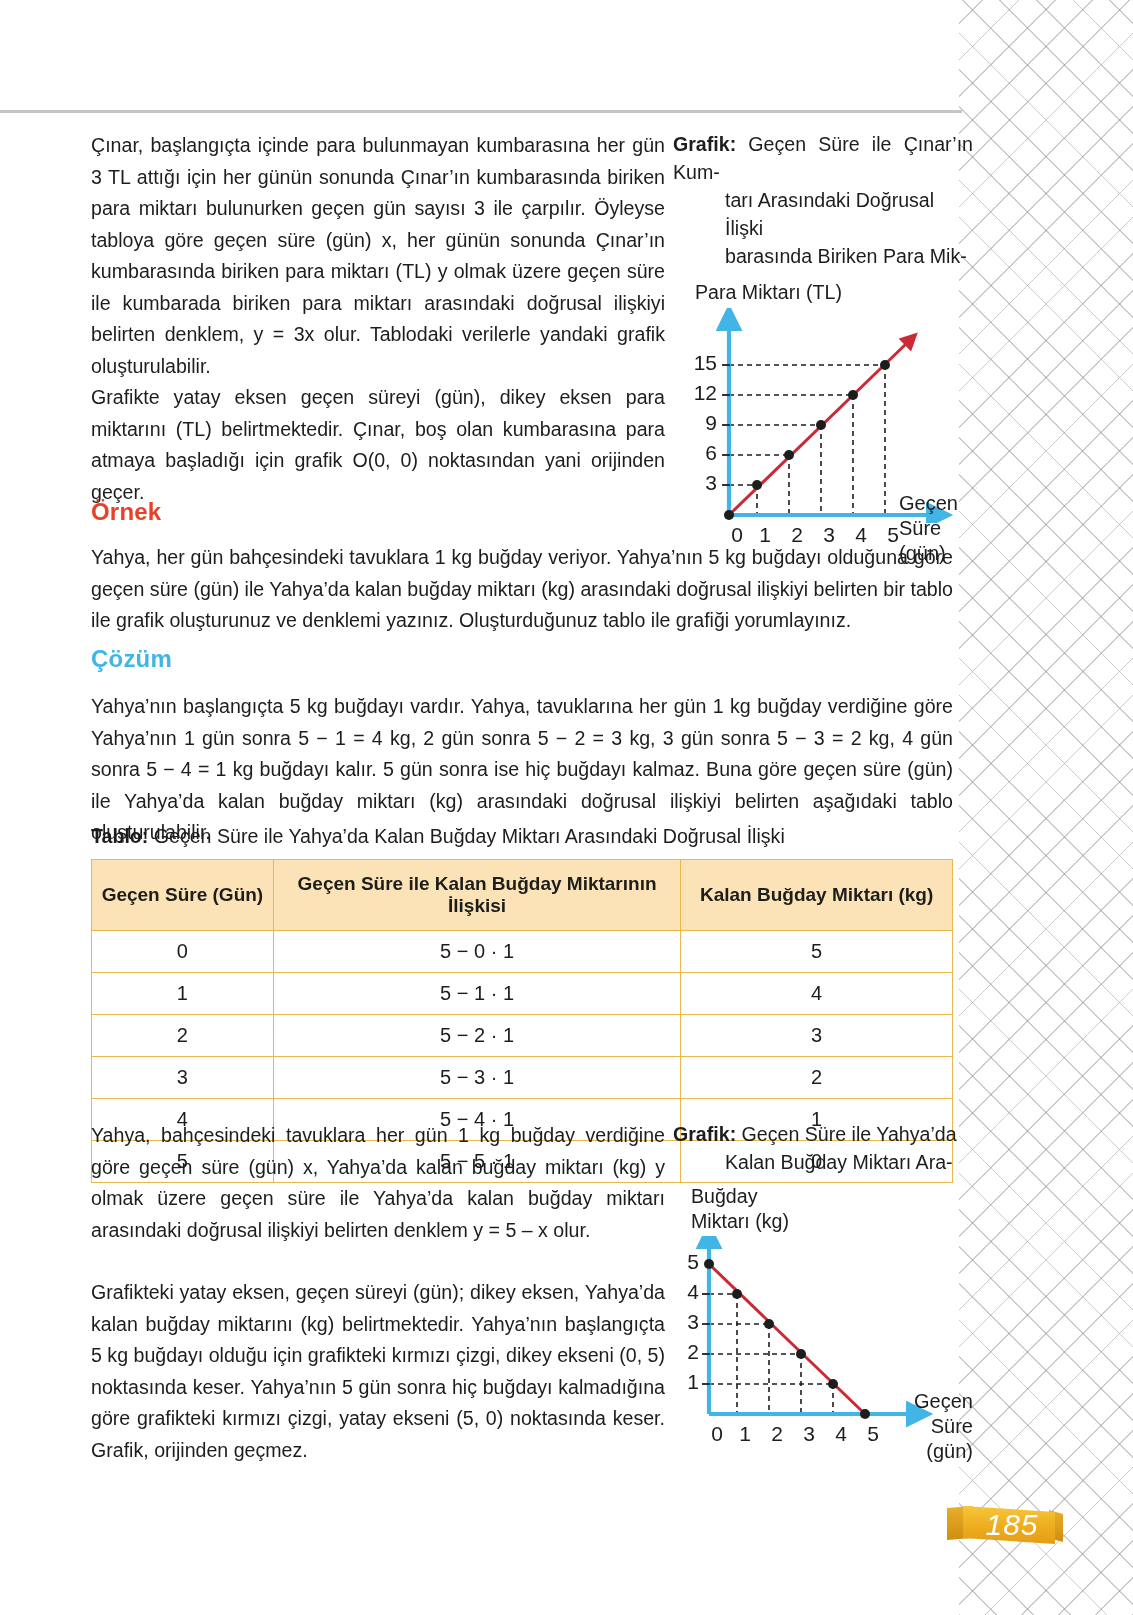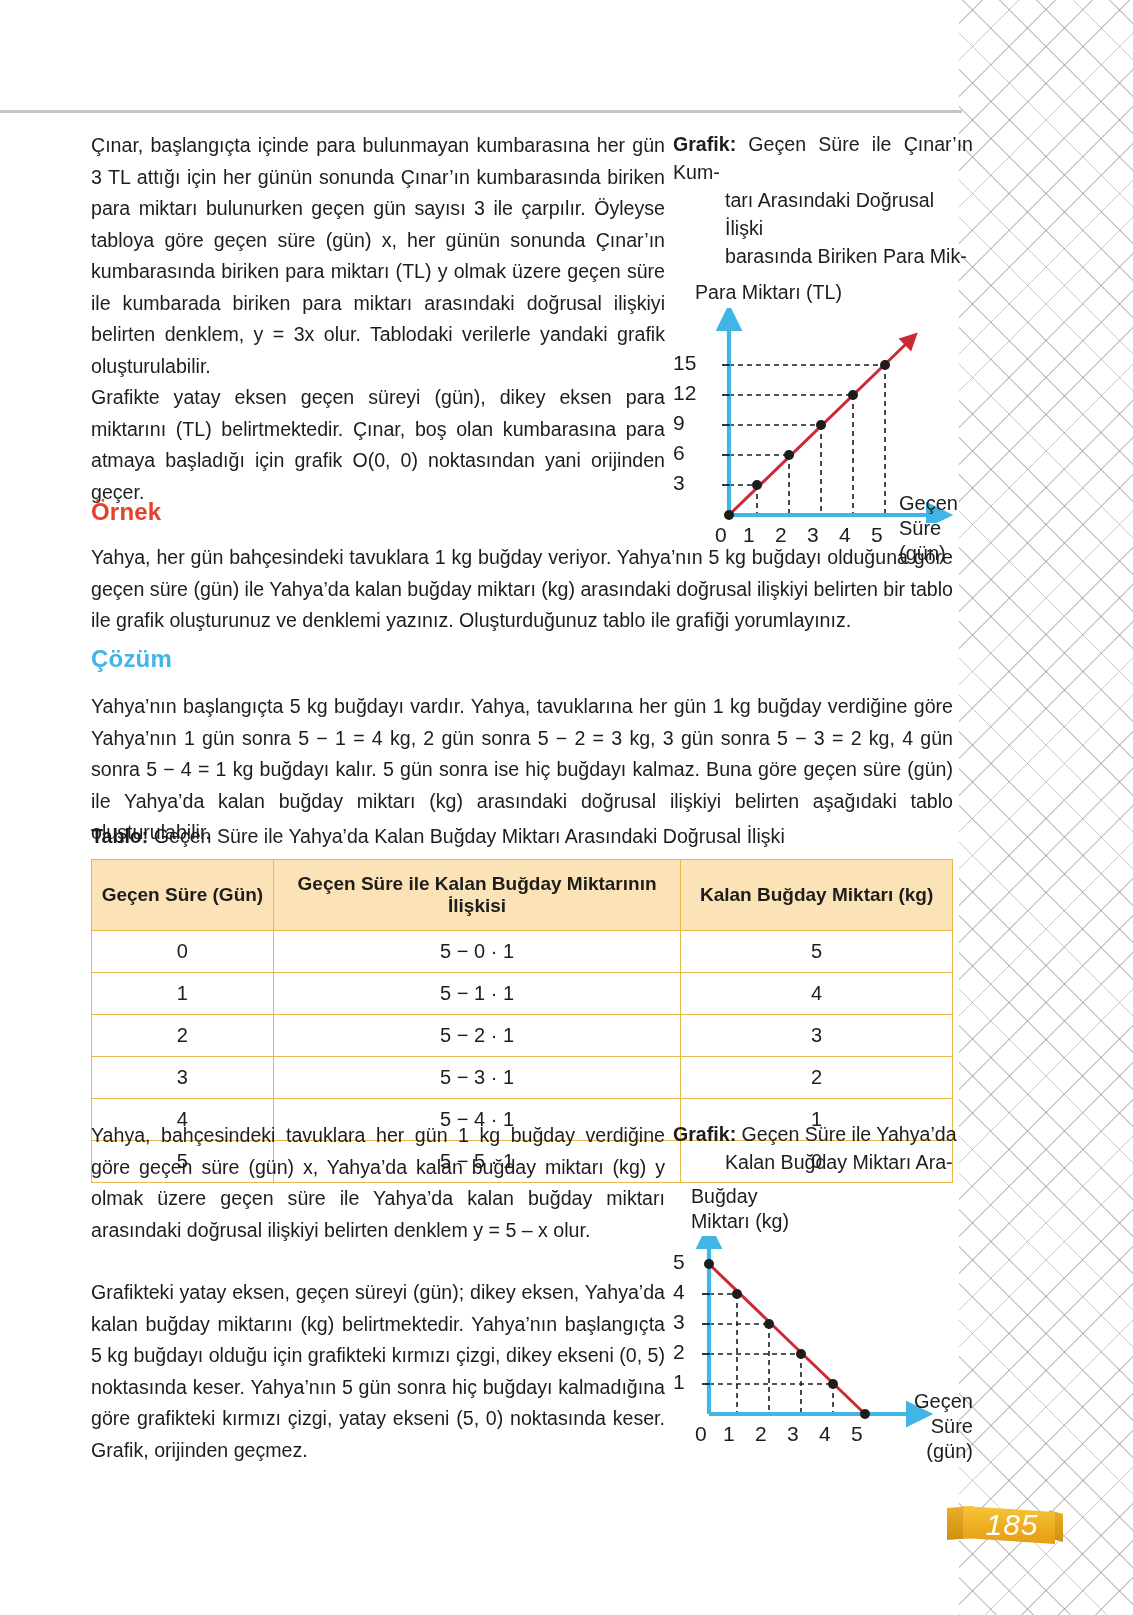--- a/index.html
+++ b/index.html
@@ -51,21 +51,21 @@
   .gcap .ind{display:block;padding-left:52px;text-align:justify;}
   .gcap .ind.last{text-align:left;}
   .gcap .l1{display:block;text-align:justify;}
 
   
   .chart-wrap{position:relative;}
   .axis-title{
     position:absolute;font-size:19.6px;line-height:25px;color:#1d1d1b;white-space:pre-line;
   }
   .tick-lbl{
-    position:absolute;font-size:21px;color:#1d1d1b;text-align:left;
+    position:absolute;font-size:21px;color:#1d1d1b;text-align:right;
   }
   .xlab{
     position:absolute;font-size:20px;line-height:25px;color:#1d1d1b;white-space:pre-line;
   }
 
   
   .tbl-caption{font-size:19.6px;line-height:26px;}
   .tbl-caption b{font-weight:bold;}
   table.data{
     border-collapse:collapse;width:862px;margin-top:10px;

